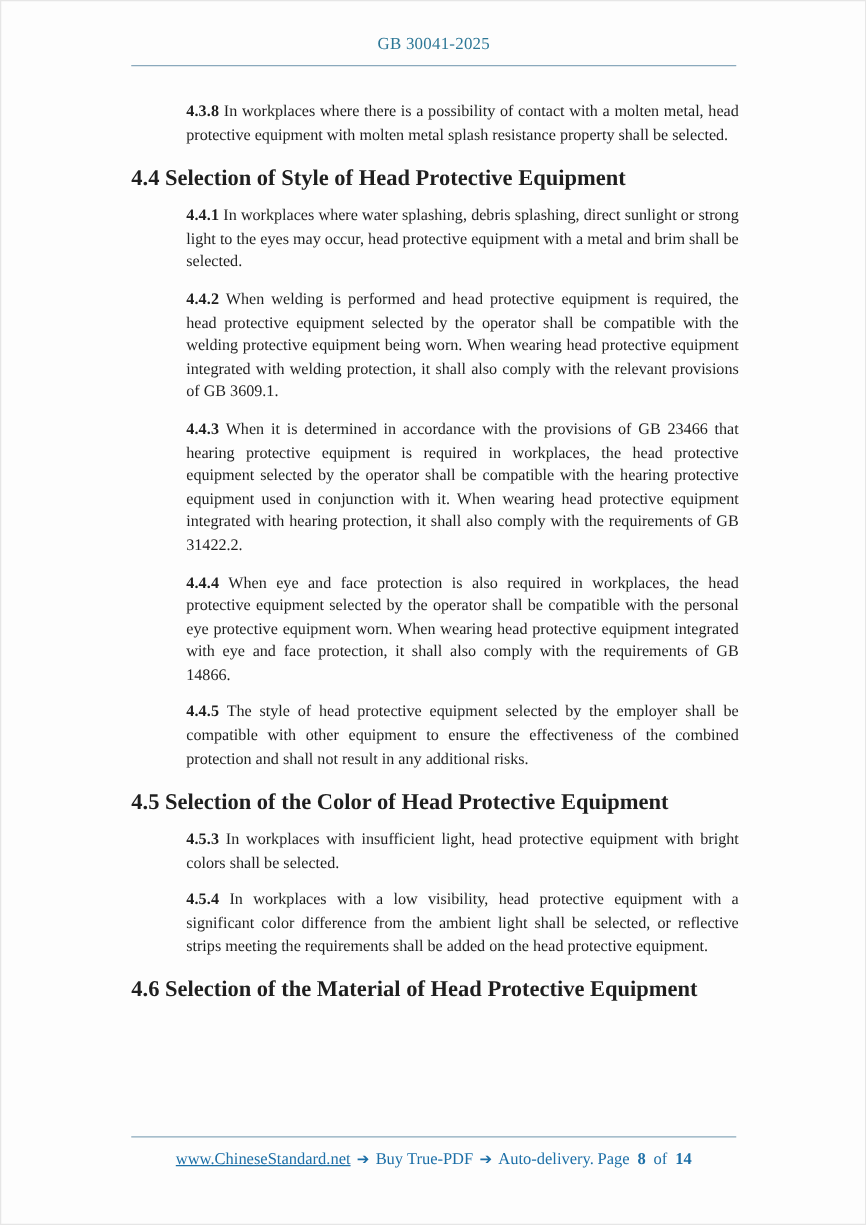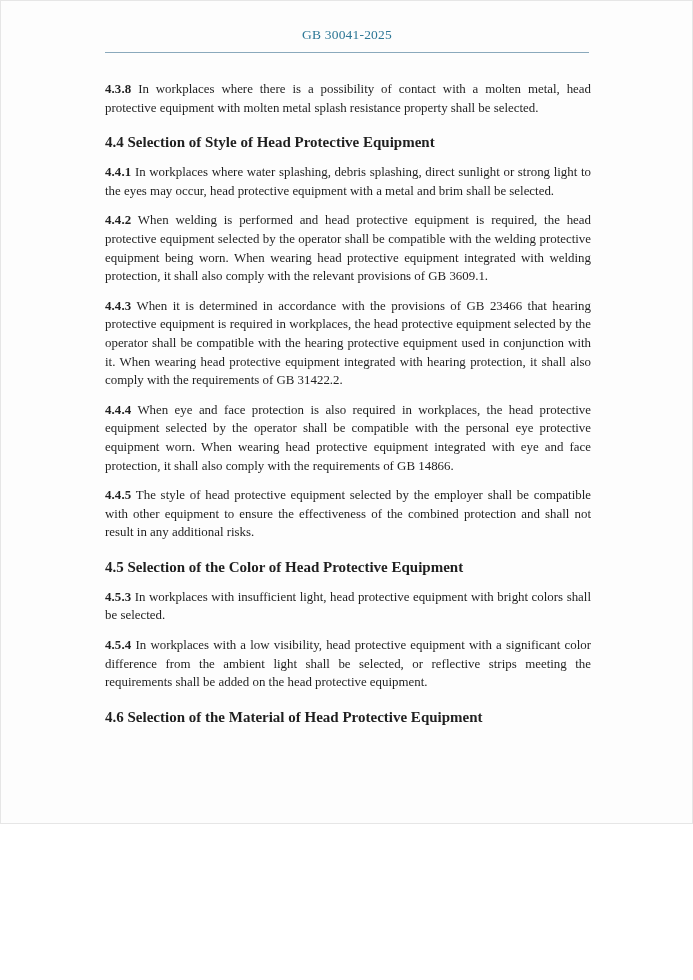--- a/index.html
+++ b/index.html
@@ -1,20 +1,20 @@
 <!DOCTYPE html>
 <html><head>
 <meta charset="utf-8">
 <style>
   * { margin: 0; padding: 0; box-sizing: border-box; }
   html, body { background: #ffffff; }
   .page {
     position: relative;
     width: 693px;
-    height: 824px;
+    height: 980px;
     background: #fdfdfd;
     border: 1px solid #e6e6e6;
     font-family: "Liberation Serif", serif;
     color: #1f1f1f;
     overflow: hidden;
   }
   .header {
     position: absolute;
     top: 0; left: 104px; right: 103px;
   }
@@ -34,24 +34,25 @@
     position: absolute;
     top: 79px;
     left: 104px;
     width: 486px;
   }
   .para {
     font-size: 12.9px;
     line-height: 18.6px;
     text-align: justify;
     margin-bottom: 11px;
+    margin-left: 44px;
   }
   .para b { letter-spacing: 0.1px; }
   .heading {
-    font-size: 15px;
+    font-size: 18px;
     font-weight: bold;
     line-height: 21px;
     margin-top: 15px;
     margin-bottom: 10px;
   }
   .footer {
     position: absolute;
     left: 104px; right: 103px;
     top: 908px;
   }

